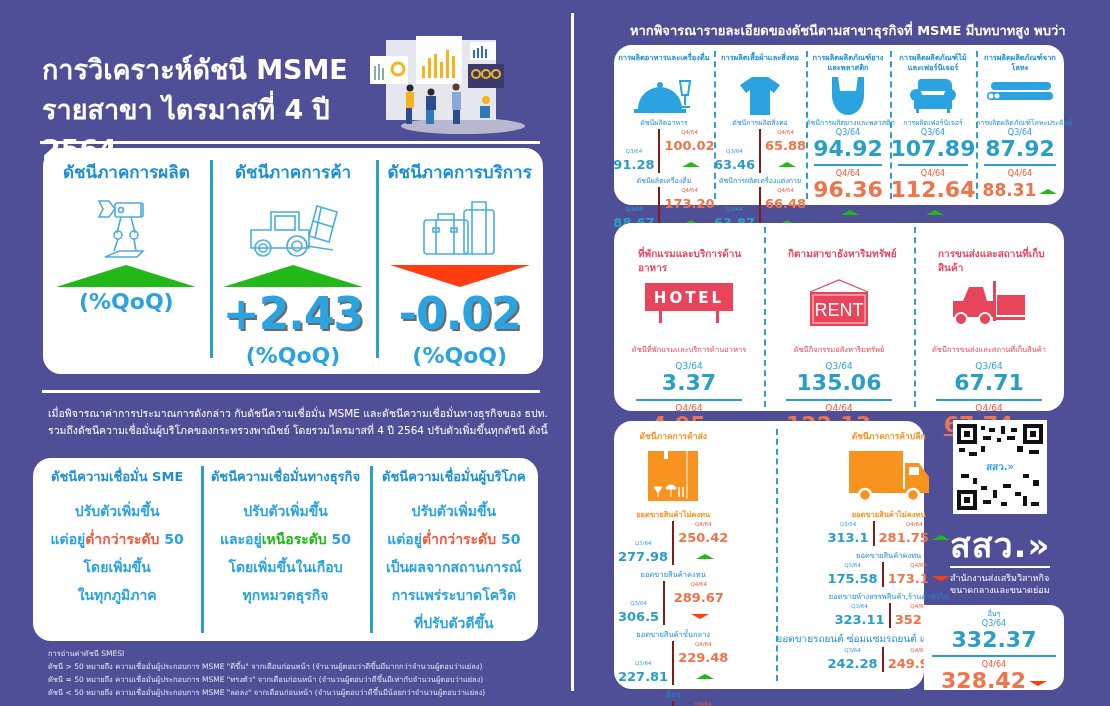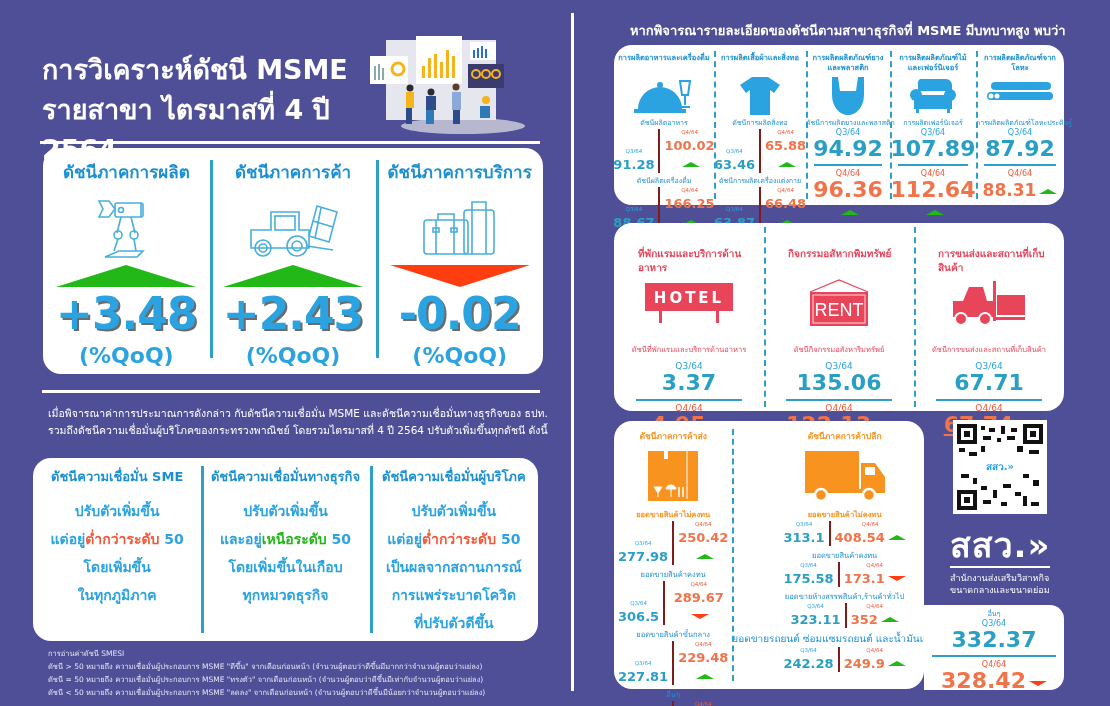--- a/index.html
+++ b/index.html
@@ -89,21 +89,21 @@
   }
   .svc-title { color: #e8455a; font-weight: bold; font-size: 10px; line-height: 14px; text-align: left; padding-left: 24px; height: 30px; }
   .svc-icon { height: 52px; display: flex; justify-content: center; align-items: center; }
   .svc-sub { color: #e8455a; font-size: 7.5px; margin-top: 14px; }
   .svc-q { font-size: 9px; color: #2aa3e0; margin-top: 6px; }
   .svc-q.o { color: #f05a3a; margin-top: 2px; }
   .svc-v { color: #2a9fc6; font-weight: bold; font-size: 22px; line-height: 24px; }
   .svc-v2 { color: #f0734a; font-weight: bold; font-size: 22px; line-height: 24px; text-decoration: underline; }
   .svc-sep { height: 2px; background: #2e9fc9; margin: 4px 22px 0; }
 
-  .trade-card { left: 614px; top: 421px; width: 310px; height: 268px; display: flex; }
+  .trade-card { left: 614px; top: 421px; width: 310px; height: 268px; display: flex; gap: 44px; }
   .trade-col { flex: 1; position: relative; text-align: center; padding-top: 8px; }
   .trade-col + .trade-col::before {
     content: ""; position: absolute; left: 0; top: 8px; bottom: 8px; border-left: 2px dashed #2e9fc9;
   }
   .trade-title { color: #f7931e; font-weight: bold; font-size: 8.5px; }
   .trade-icon { height: 58px; display: flex; justify-content: center; align-items: center; margin-top: 4px; }
   .trade-sub { color: #f7931e; font-size: 7.5px; font-weight: bold; margin-top: 3px; white-space: nowrap; }
   .trade-sub.blue { color: #1b8fd1; font-weight: normal; }
 
   .other-card { left: 924px; top: 605px; width: 140px; height: 85px; text-align: center; padding-top: 3px; border-radius: 0 14px 14px 0; }
@@ -177,21 +177,20 @@
         <circle cx="30" cy="15" r="2.5"></circle>
         <path d="M50 8 v14"></path>
         <path d="M30 22 l-4 16 M40 22 l4 16"></path>
         <circle cx="27" cy="40" r="4"></circle>
           <circle cx="43" cy="40" r="4"></circle>
         <path d="M27 44 l-4 12 M43 44 l2 12"></path>
         <path d="M14 62 l14 -6 h24 l-6 6 z"></path>
       </svg>
     </div>
     <div class="tri-up"></div>
-    <div class="sector-value">+3.48</div>
     <div class="sector-unit">(%QoQ)</div>
   </div>
   <div class="sector-col">
     <div class="sector-title">ดัชนีภาคการค้า</div>
     <div class="sector-icon">
       <svg width="96" height="64" viewBox="0 0 96 64" fill="none" stroke="#4aaedd" stroke-width="1.6">
         <path d="M6 34 h20 v-18 h28 v18 h10 v18 h-58 z"></path>
         <rect x="30" y="20" width="20" height="14"></rect>
         <circle cx="18" cy="52" r="8"></circle>
           <circle cx="18" cy="52" r="4"></circle>
@@ -290,21 +289,21 @@
         </svg>
     </div>
     <div class="mfg-sub">ดัชนีผลิตอาหาร</div>
     <div class="pair">
       <div class="p"><span class="q-lbl">Q3/64</span><span class="v-blue">91.28</span></div>
       <div class="p"><span class="q-lbl o">Q4/64</span><span class="v-orange">100.02</span><span class="arr-up"></span></div>
     </div>
     <div class="mfg-sub">ดัชนีผลิตเครื่องดื่ม</div>
     <div class="pair">
       <div class="p"><span class="q-lbl">Q3/64</span><span class="v-blue">88.67</span></div>
-      <div class="p"><span class="q-lbl o">Q4/64</span><span class="v-orange">166.25</span><span class="arr-up"></span></div>
+      <div class="p"><span class="q-lbl o">Q4/64</span><span class="v-orange">173.20</span><span class="arr-up"></span></div>
     </div>
   </div>
 
   <div class="mfg-col" style="width:92px">
     <div class="mfg-title">การผลิตเสื้อผ้าและสิ่งทอ</div>
     <div class="mfg-icon">
       <svg width="44" height="40" viewBox="0 0 44 40">
           <path d="M14 2 h16 l12 8 l-6 8 l-4 -3 v25 h-20 v-25 l-4 3 l-6 -8 z" fill="#2aa3e0"></path>
         </svg>
     </div>
@@ -386,21 +385,21 @@
         </svg>
     </div>
     <div class="svc-sub">ดัชนีที่พักแรมและบริการด้านอาหาร</div>
     <div class="svc-q">Q3/64</div>
     <div class="svc-v">3.37</div>
     <div class="svc-sep"></div>
     <div class="svc-q o">Q4/64</div>
     <div><span class="svc-v2">4.95</span><span class="arr-up"></span></div>
   </div>
   <div class="svc-col">
-    <div class="svc-title">กิจกรรมอสัหากพิมทรัพย์</div>
+    <div class="svc-title">กิตามสาขาธังหาริมทรัพย์</div>
     <div class="svc-icon">
       <svg width="70" height="50" viewBox="0 0 70 50">
           <path d="M6 14 L35 2 L64 14" fill="none" stroke="#e8455a" stroke-width="1.2"></path>
           <rect x="6" y="14" width="58" height="34" fill="#e8455a"></rect>
           <rect x="9" y="17" width="52" height="28" fill="none" stroke="#fff" stroke-width="0.8"></rect>
           <text x="35" y="38" text-anchor="middle" fill="#fff" font-family="Liberation Sans, sans-serif" font-size="18">RENT</text>
         </svg>
     </div>
     <div class="svc-sub">ดัชนีกิจกรรมอสังหาริมทรัพย์</div>
     <div class="svc-q">Q3/64</div>
@@ -472,21 +471,21 @@
           <path d="M58 14 h14 l10 14 v12 h-24 z" fill="#f7931e"></path>
           <rect x="62" y="18" width="10" height="8" fill="#fff"></rect>
           <rect x="2" y="40" width="80" height="4" fill="#f7931e"></rect>
           <circle cx="18" cy="46" r="6" fill="#f7931e" stroke="#fff" stroke-width="2.5"></circle>
           <circle cx="66" cy="46" r="6" fill="#f7931e" stroke="#fff" stroke-width="2.5"></circle>
         </svg>
     </div>
     <div class="trade-sub">ยอดขายสินค้าไม่คงทน</div>
     <div class="pair">
       <div class="p"><span class="q-lbl">Q3/64</span><span class="v-blue">313.1</span></div>
-      <div class="p"><span class="q-lbl o">Q4/64</span><span class="v-orange">408.54</span><span class="arr-up"></span></div>
+      <div class="p"><span class="q-lbl o">Q4/64</span><span class="v-orange">281.75</span><span class="arr-up"></span></div>
     </div>
     <div class="trade-sub blue">ยอดขายสินค้าคงทน</div>
     <div class="pair">
       <div class="p"><span class="q-lbl">Q3/64</span><span class="v-blue">175.58</span></div>
       <div class="p"><span class="q-lbl o">Q4/64</span><span class="v-orange">173.1</span><span class="arr-down"></span></div>
     </div>
     <div class="trade-sub blue">ยอดขายห้างสรรพสินค้า,ร้านค้าทั่วไป</div>
     <div class="pair">
       <div class="p"><span class="q-lbl">Q3/64</span><span class="v-blue">323.11</span></div>
       <div class="p"><span class="q-lbl o">Q4/64</span><span class="v-orange">352</span><span class="arr-up"></span></div>

